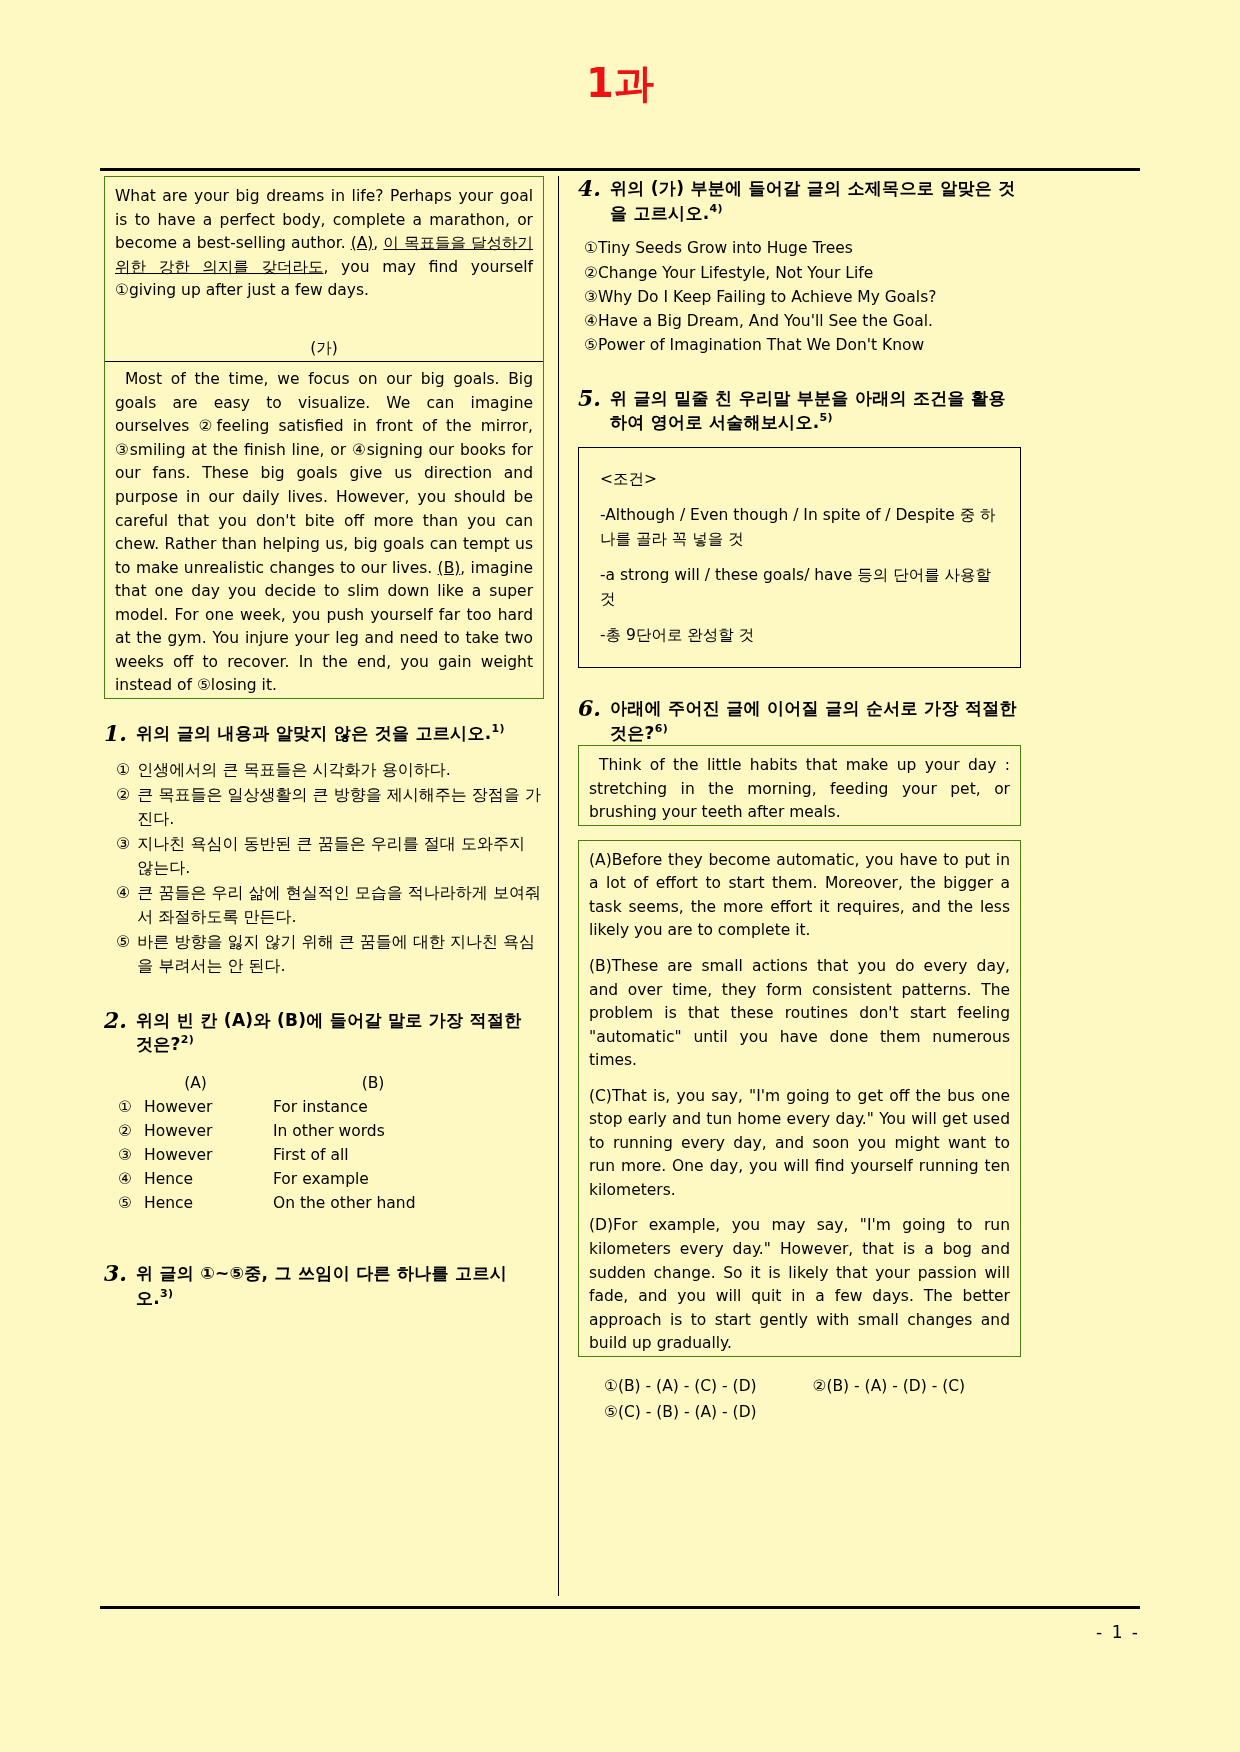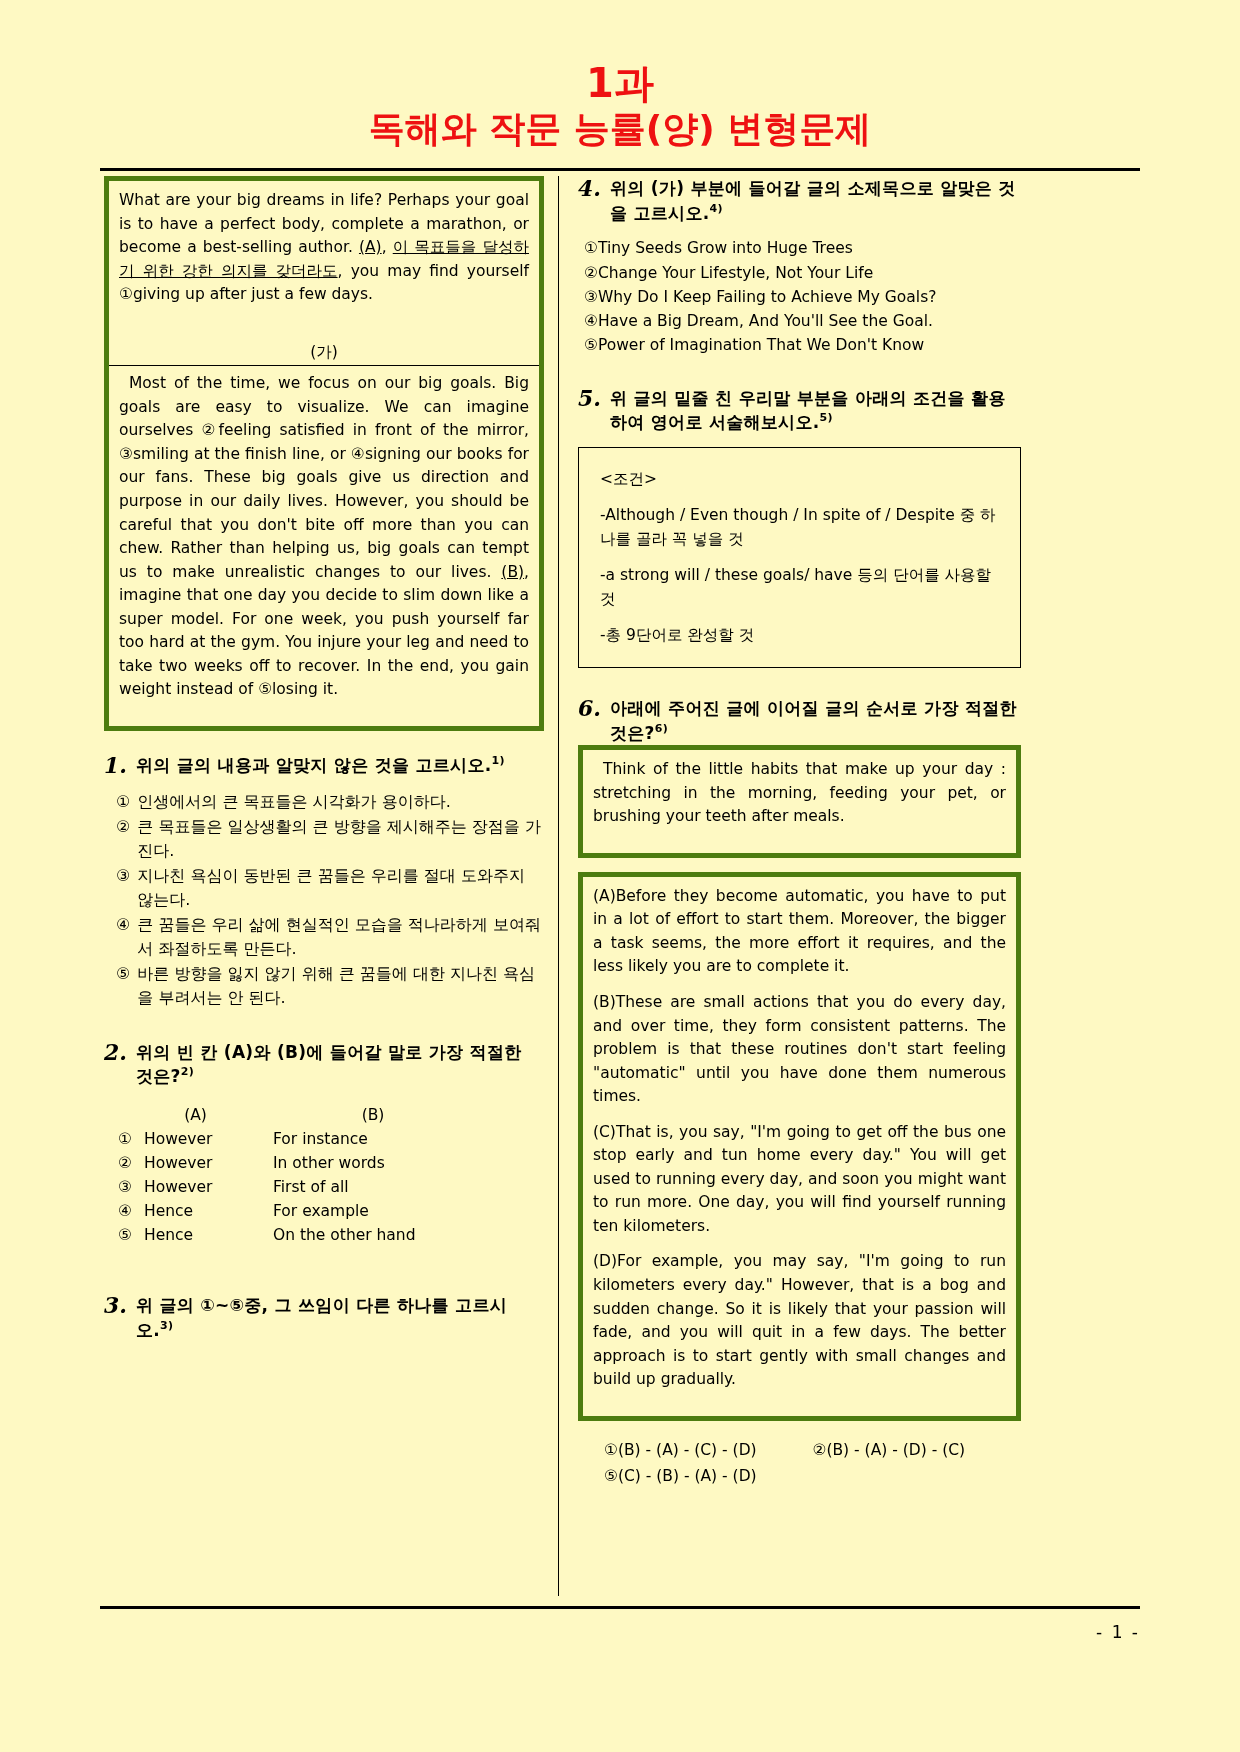--- a/index.html
+++ b/index.html
@@ -89,22 +89,22 @@
     font-weight: bold;
     padding: 0 0 6px 14px;
     letter-spacing: 0.5px;
   }
   .instruction .mark {
     margin-right: 9px;
     font-size: 15px;
   }
 
   .passage {
-    border: 5px solid #4d7c0f;
-    padding: 8px 10px 24px 10px;
+    border: 1px solid #4d7c0f;
+    padding: 8px 10px 0 10px;
     font-size: 15.5px;
     line-height: 1.52;
     text-align: justify;
     box-sizing: border-box;
   }
   .passage p {
     margin: 0;
   }
   .passage p + p {
     margin-top: 12px;
@@ -244,21 +244,20 @@
     letter-spacing: 2px;
   }
 </style>
 </head>
 <body>
 
 <div class="page">
 
   <div class="title-block">
     <div class="title-main">1과</div>
-    <div class="title-sub">독해와 작문 능률(양)  변형문제</div>
   </div>
 
   <div class="hrule-top"></div>
   <div class="vrule"></div>
 
   <div class="columns">
 
     <div class="col col-left">
 
 

